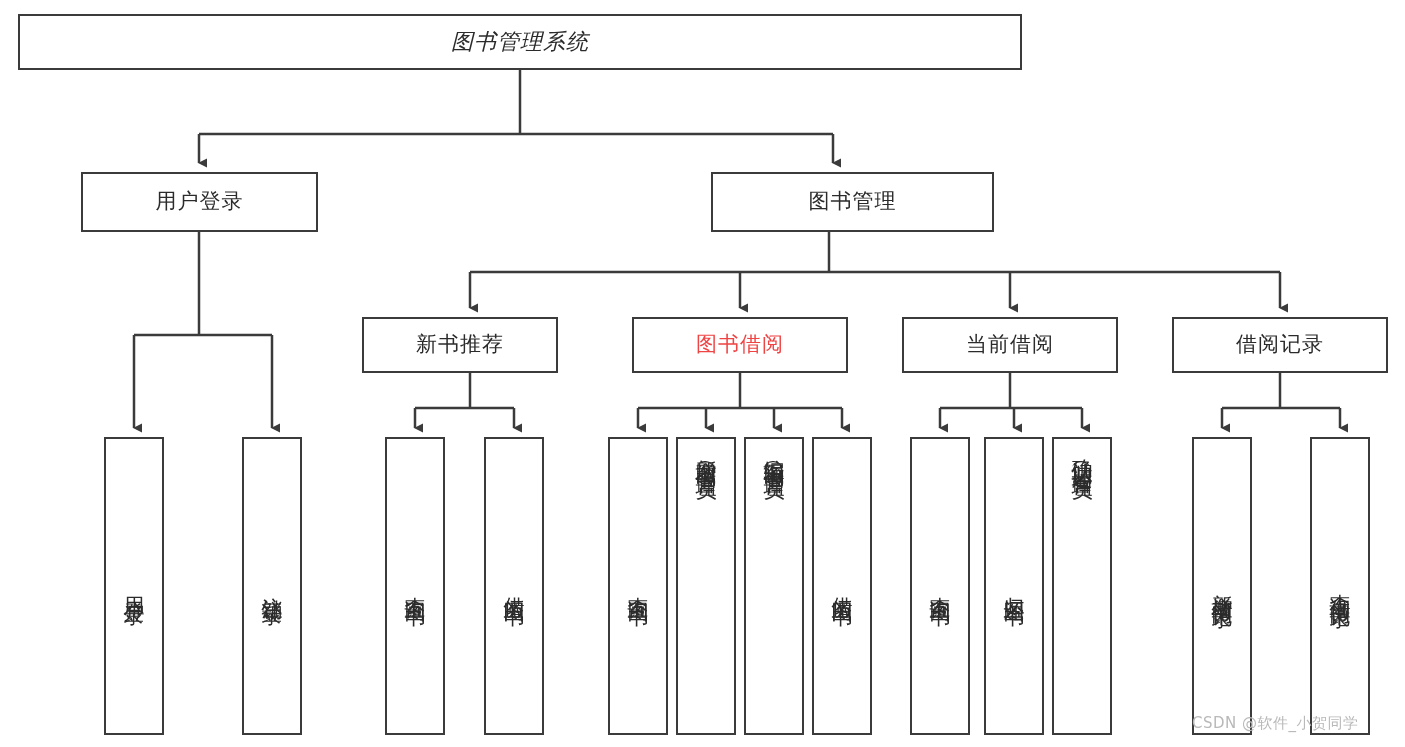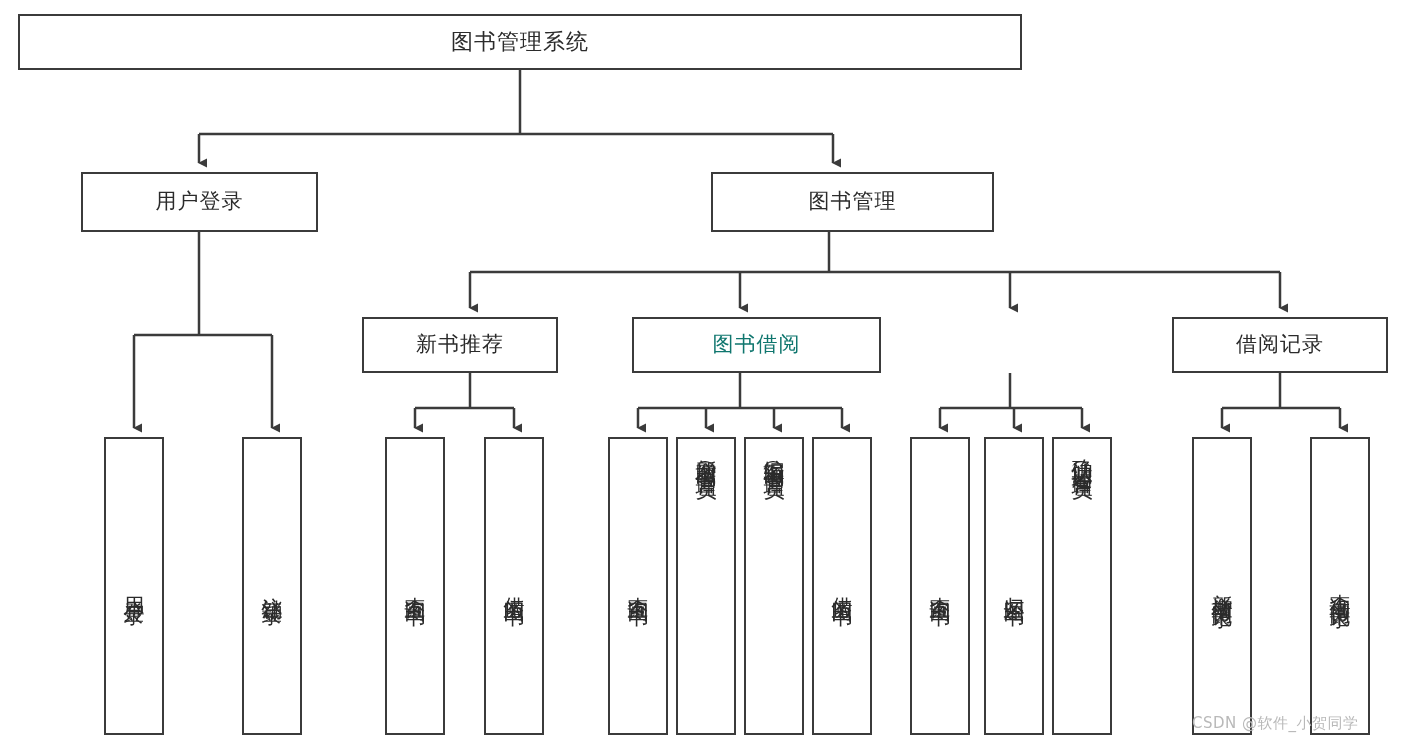--- a/index.html
+++ b/index.html
@@ -124,36 +124,39 @@
       <path d="M1014,408 L1014,428" marker-end="url(#arrow)"></path>
       <path d="M1082,408 L1082,428" marker-end="url(#arrow)"></path>
 
       <path d="M1280,373 L1280,408"></path>
       <path d="M1222,408 L1340,408"></path>
       <path d="M1222,408 L1222,428" marker-end="url(#arrow)"></path>
       <path d="M1340,408 L1340,428" marker-end="url(#arrow)"></path>
     </g>
   </svg>
 
-  <div class="node h root" style="left: 18px; top: 14px; width: 1004px; height: 56px; border-color: rgb(59, 59, 59); background: rgb(255, 255, 255); color: rgb(43, 43, 43);">
+  <div class="node h root" style="left: 18px; top: 14px; width: 1004px; height: 56px; border-color: rgb(59, 59, 59); background: rgb(255, 255, 255); color: rgb(43, 43, 43); font-style: italic;">
     <span>图书管理系统</span>
   </div>
 
   <div class="node h" style="left: 81px; top: 172px; width: 237px; height: 60px; border-color: rgb(59, 59, 59); background: rgb(255, 255, 255); color: rgb(43, 43, 43);">
     <span>用户登录</span>
   </div>
   <div class="node h" style="left: 711px; top: 172px; width: 283px; height: 60px; border-color: rgb(59, 59, 59); background: rgb(255, 255, 255); color: rgb(43, 43, 43);">
     <span>图书管理</span>
   </div>
 
   <div class="node h" style="left: 362px; top: 317px; width: 196px; height: 56px; border-color: rgb(59, 59, 59); background: rgb(255, 255, 255); color: rgb(43, 43, 43);">
     <span>新书推荐</span>
   </div>
-  <div class="node h" style="left: 632px; top: 317px; width: 249px; height: 56px; border-color: rgb(59, 59, 59); background: rgb(255, 255, 255); color: #0f766e;">
+  <div class="node h" style="left: 632px; top: 317px; width: 216px; height: 56px; border-color: rgb(59, 59, 59); background: rgb(255, 255, 255); color: #ef4444;">
     <span>图书借阅</span>
+  </div>
+  <div class="node h" style="left: 902px; top: 317px; width: 216px; height: 56px; border-color: rgb(59, 59, 59); background: rgb(255, 255, 255); color: rgb(43, 43, 43);">
+    <span>当前借阅</span>
   </div>
   <div class="node h" style="left: 1172px; top: 317px; width: 216px; height: 56px; border-color: rgb(59, 59, 59); background: rgb(255, 255, 255); color: rgb(43, 43, 43);">
     <span>借阅记录</span>
   </div>
 
   <div class="leaf" style="left: 104px; top: 437px; width: 60px; height: 298px; border-color: rgb(59, 59, 59); background: rgb(255, 255, 255); color: rgb(43, 43, 43);">
     <span class="vtext">用户登录</span>
   </div>
   <div class="leaf" style="left: 242px; top: 437px; width: 60px; height: 298px; border-color: rgb(59, 59, 59); background: rgb(255, 255, 255); color: rgb(43, 43, 43);">
     <span class="vtext">注销登录</span>

